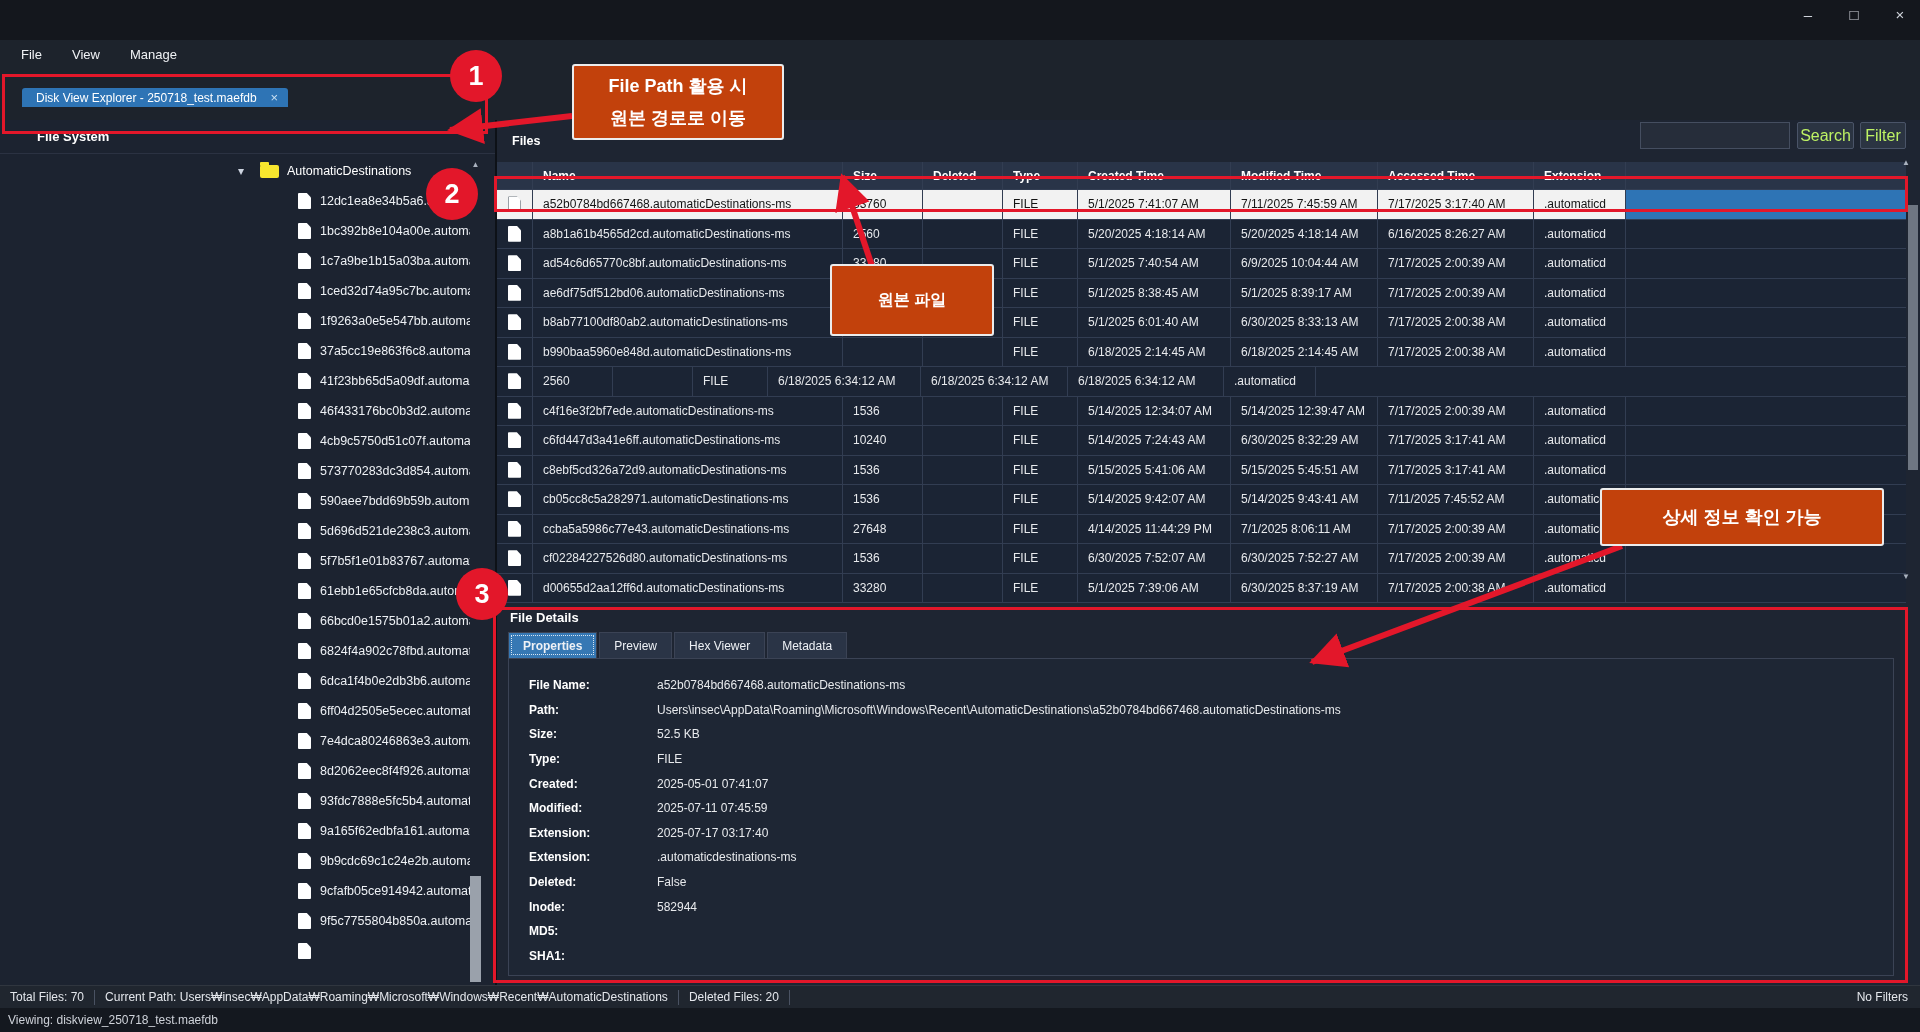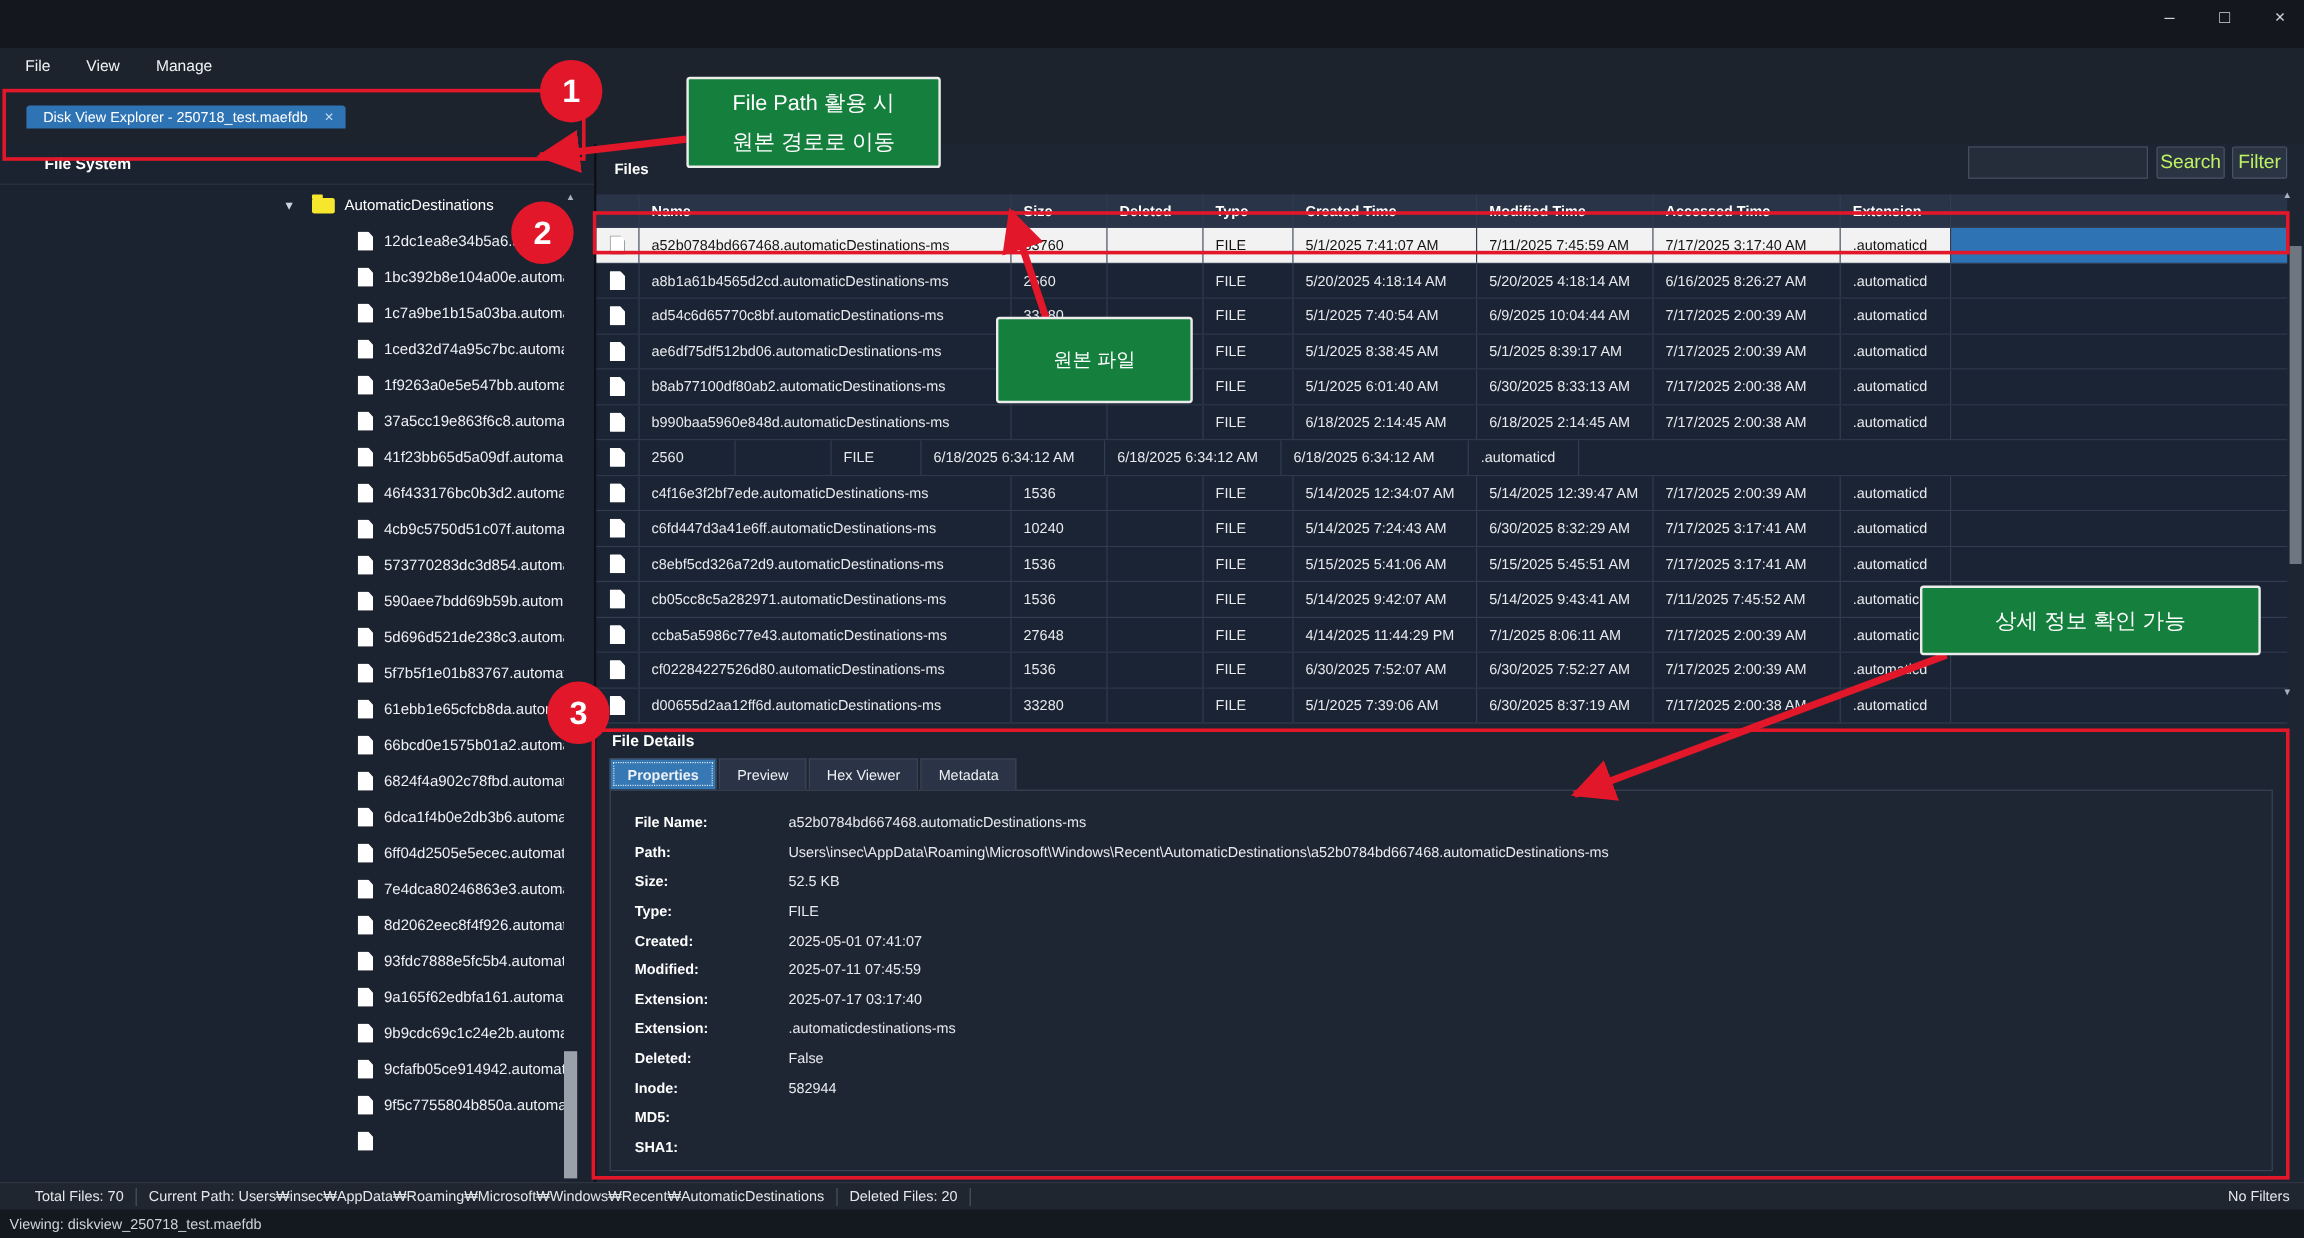--- a/index.html
+++ b/index.html
@@ -93,39 +93,39 @@
     display:flex; align-items:center; font-size:12px; color:#eef1f5; }
   .d-tab.active { background:#3678b4; outline:1px dotted #d7e5f2; outline-offset:-4px; font-weight:bold; }
   #details-content { position:absolute; left:11px; top:58px; width:1386px; height:318px;
     background:#1e2634; border:1px solid #3b4355; padding-top:14px; }
   .prop-row { display:flex; height:24.6px; align-items:center; padding-left:20px; }
   .prop-label { width:128px; font-size:12px; font-weight:bold; color:#fff; }
   .prop-value { font-size:12px; color:#e8eaed; white-space:nowrap; }
 
   
   #statusbar { left:0; top:985px; width:1920px; height:23px; background:#20262f;
-    border-top:1px solid #30363f; display:flex; align-items:center; font-size:12px; color:#e4e7ec;padding-left:19px; }
+    border-top:1px solid #30363f; display:flex; align-items:center; font-size:12px; color:#e4e7ec; }
   .status-seg { padding:0 10px; height:15px; display:flex; align-items:center;
     border-right:1px solid #4a5262; white-space:nowrap; }
   #status-right { margin-left:auto; padding:0 12px; }
   #viewbar { left:0; top:1008px; width:1920px; height:24px; background:#14181f;
     display:flex; align-items:center; padding-left:8px; font-size:12px; color:#cfd3da; }
 
   
   .anno { z-index:60; }
   #anno-rect1 { left:2px; top:74px; width:486px; height:60px; border:3px solid #e3172a; }
   #anno-row1 { left:494px; top:176px; width:1414px; height:36px; border:3px solid #e3172a; }
   #anno-rect3 { left:493px; top:607px; width:1415px; height:376px; border:3px solid #e3172a; }
   .badge { width:52px; height:52px; border-radius:50%; background:#e3172a; color:#fff;
     display:flex; align-items:center; justify-content:center; font-size:27px; font-weight:bold; }
   #badge1 { left:450px; top:50px; }
   #badge2 { left:426px; top:168px; }
   #badge3 { left:456px; top:568px; }
-  .callout { background:#15803d; border:2px solid #ececec; border-radius:3px; color:#fff;
-    display:flex; flex-direction:column; align-items:center; justify-content:center; font-weight:normal; }
+  .callout { background:#c2410c; border:2px solid #ececec; border-radius:3px; color:#fff;
+    display:flex; flex-direction:column; align-items:center; justify-content:center; font-weight:bold; }
   #callout1 { left:572px; top:64px; width:212px; height:76px; font-size:18px; line-height:1.8; }
   #callout2 { left:830px; top:264px; width:164px; height:72px; font-size:16px; }
   #callout3 { left:1600px; top:488px; width:284px; height:58px; font-size:18px; }
   #arrows { left:0; top:0; width:1920px; height:1032px; pointer-events:none; z-index:55; }
 </style>
 </head>
 <body>
 
 <div id="stage">
 

